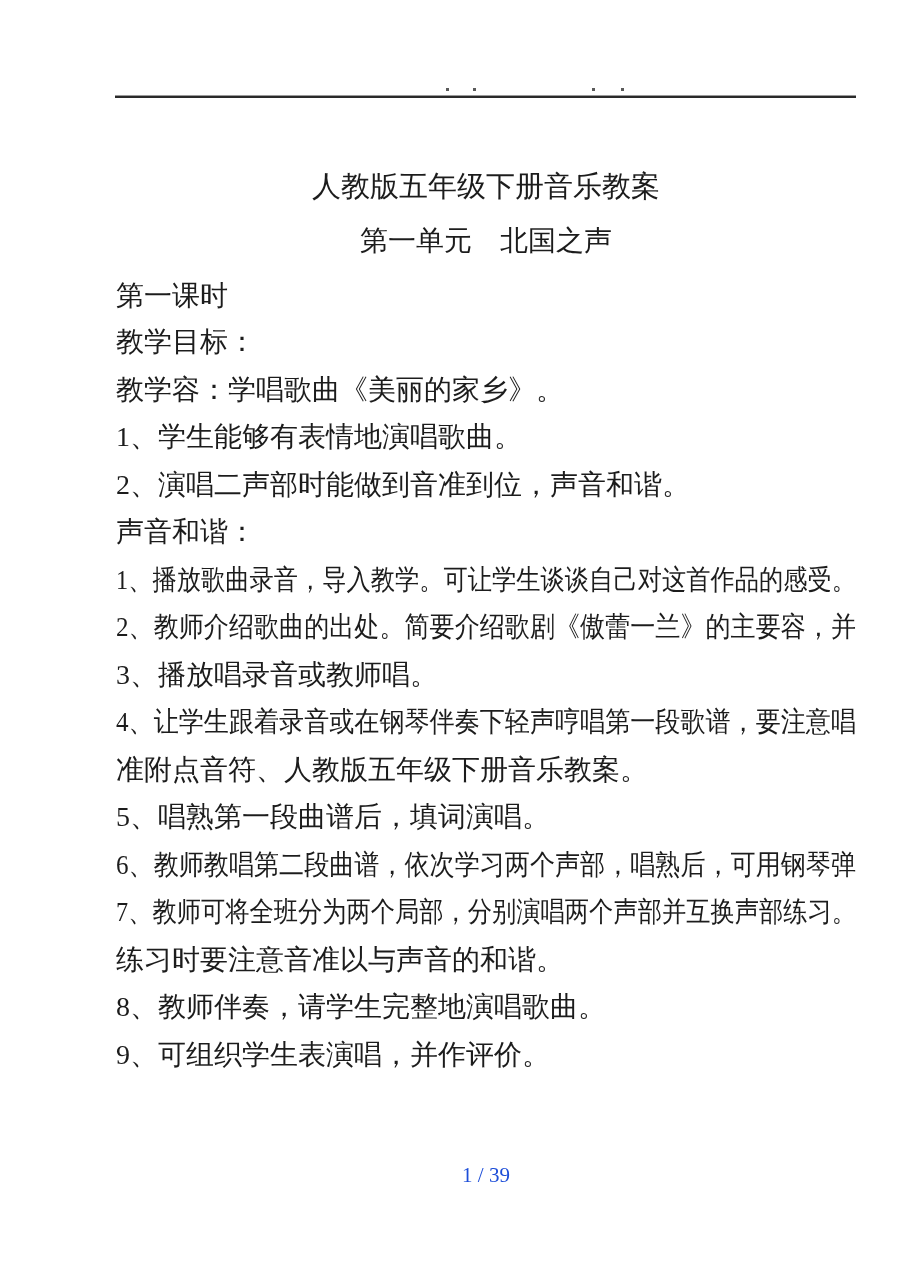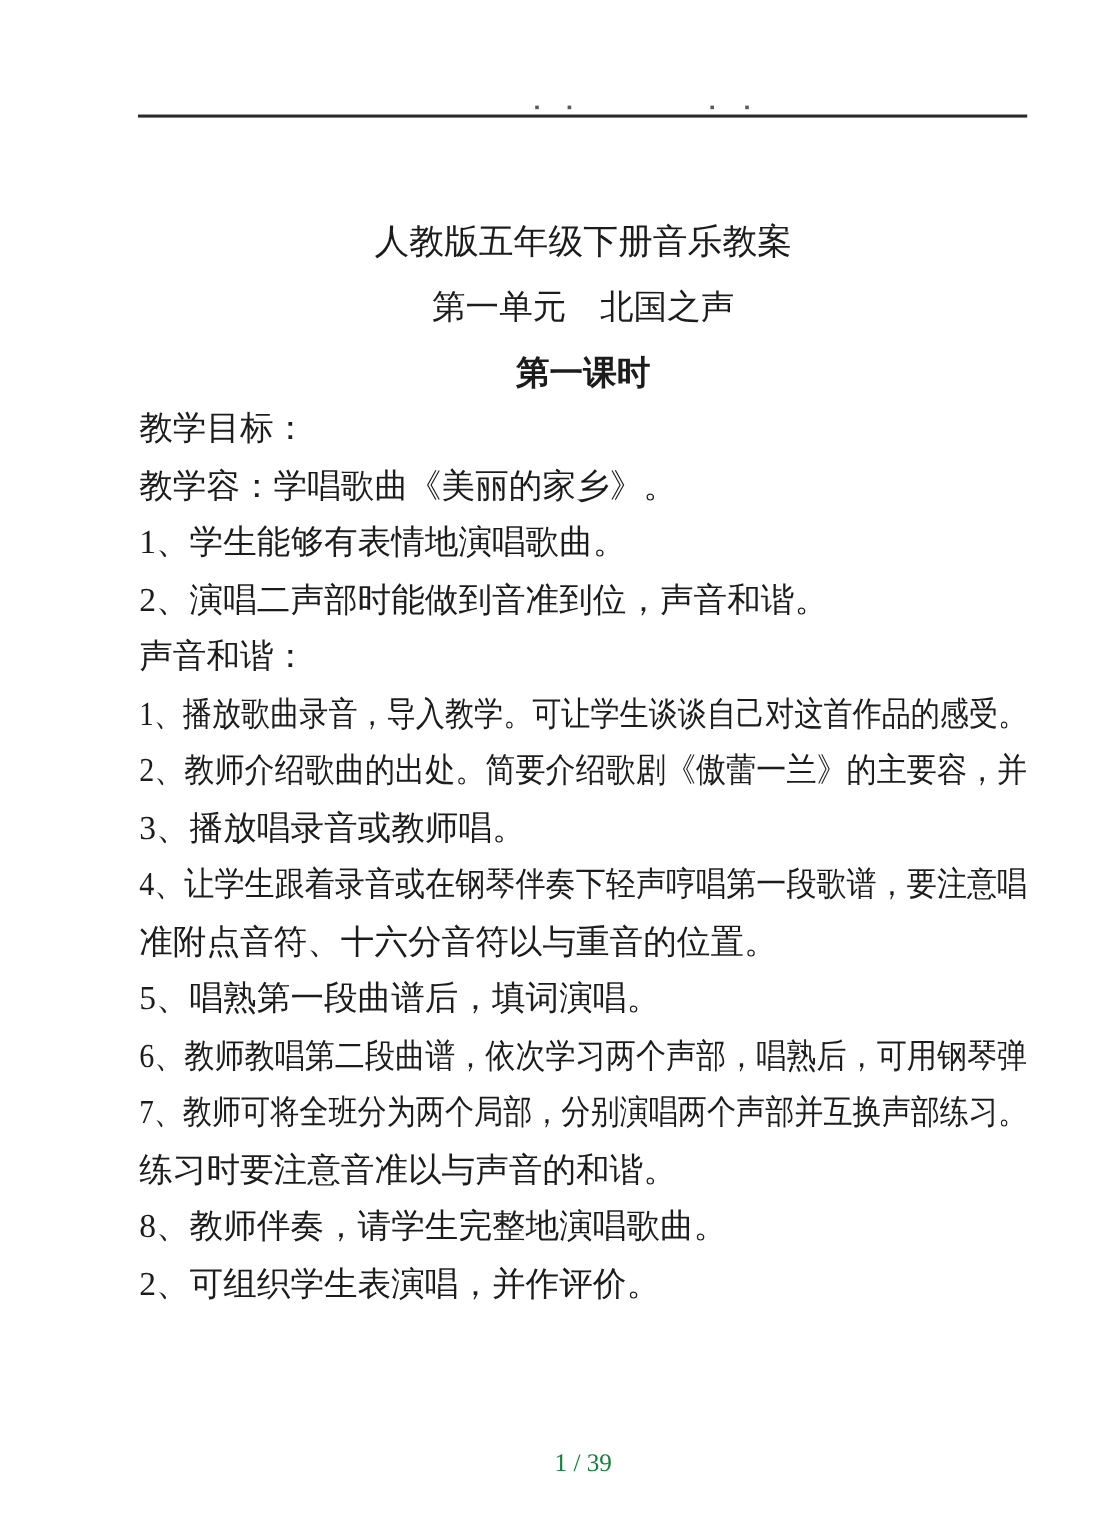--- a/index.html
+++ b/index.html
@@ -31,41 +31,40 @@
     height: 3px;
     background: #5a5a5a;
   }
   .content {
     position: absolute;
     left: 116px;
     top: 170px;
     width: 740px;
   }
   .doc-title {
-    margin: 16px;
+    margin: 0;
     font-size: 29px;
     font-weight: normal;
     line-height: 32px;
     text-align: center;
     white-space: nowrap;
   }
   .doc-unit {
     margin: 23px 0 0 0;
     font-size: 28px;
     font-weight: normal;
     line-height: 32px;
     text-align: center;
     white-space: nowrap;
   }
   .doc-lesson {
     margin: 23px 0 0 0;
     font-size: 28px;
-    font-weight: bold;
+    font-weight: normal;
     line-height: 32px;
-    text-align: center;
     white-space: nowrap;
   }
   .body-lines {
     margin-top: 6px;
   }
   .body-line {
     width: 740px;
     height: 47.5px;
     line-height: 47.5px;
     font-size: 28px;
@@ -77,22 +76,21 @@
     transform-origin: 0 50%;
   }
   .footer {
     position: absolute;
     left: 116px;
     top: 1162px;
     width: 740px;
     text-align: center;
     font-size: 21px;
     line-height: 26px;
-    color: #15803d;
-    margin-top: 44px;
+    color: #1d4ed8;
   }
 </style>
 </head>
 <body>
 
 <div class="page">
 
   <div class="header-dot" style="left:446px; top:88px;"></div>
   <div class="header-dot" style="left:473px; top:88px;"></div>
   <div class="header-dot" style="left:592px; top:88px;"></div>
@@ -108,25 +106,25 @@
     <div class="body-lines">
       <div class="body-line"><span class="fit">教学目标：</span></div>
       <div class="body-line"><span class="fit">教学容：学唱歌曲《美丽的家乡》。</span></div>
       <div class="body-line"><span class="fit">1、学生能够有表情地演唱歌曲。</span></div>
       <div class="body-line"><span class="fit">2、演唱二声部时能做到音准到位，声音和谐。</span></div>
       <div class="body-line"><span class="fit">声音和谐：</span></div>
       <div class="body-line"><span class="fit" style="transform: scaleX(0.866511);">1、播放歌曲录音，导入教学。可让学生谈谈自己对这首作品的感受。</span></div>
       <div class="body-line"><span class="fit" style="transform: scaleX(0.895884);">2、教师介绍歌曲的出处。简要介绍歌剧《傲蕾一兰》的主要容，并</span></div>
       <div class="body-line"><span class="fit">3、播放唱录音或教师唱。</span></div>
       <div class="body-line"><span class="fit" style="transform: scaleX(0.895884);">4、让学生跟着录音或在钢琴伴奏下轻声哼唱第一段歌谱，要注意唱</span></div>
-      <div class="body-line"><span class="fit">准附点音符、十六分音符以与重音的位置。</span></div>
+      <div class="body-line"><span class="fit">准附点音符、人教版五年级下册音乐教案。</span></div>
       <div class="body-line"><span class="fit">5、唱熟第一段曲谱后，填词演唱。</span></div>
       <div class="body-line"><span class="fit" style="transform: scaleX(0.895884);">6、教师教唱第二段曲谱，依次学习两个声部，唱熟后，可用钢琴弹</span></div>
       <div class="body-line"><span class="fit" style="transform: scaleX(0.866511);">7、教师可将全班分为两个局部，分别演唱两个声部并互换声部练习。</span></div>
       <div class="body-line"><span class="fit">练习时要注意音准以与声音的和谐。</span></div>
       <div class="body-line"><span class="fit">8、教师伴奏，请学生完整地演唱歌曲。</span></div>
-      <div class="body-line"><span class="fit">2、可组织学生表演唱，并作评价。</span></div>
+      <div class="body-line"><span class="fit">9、可组织学生表演唱，并作评价。</span></div>
     </div>
   </div>
 
   <div class="footer">1 / 39</div>
 
 </div>
 
 </body></html>

